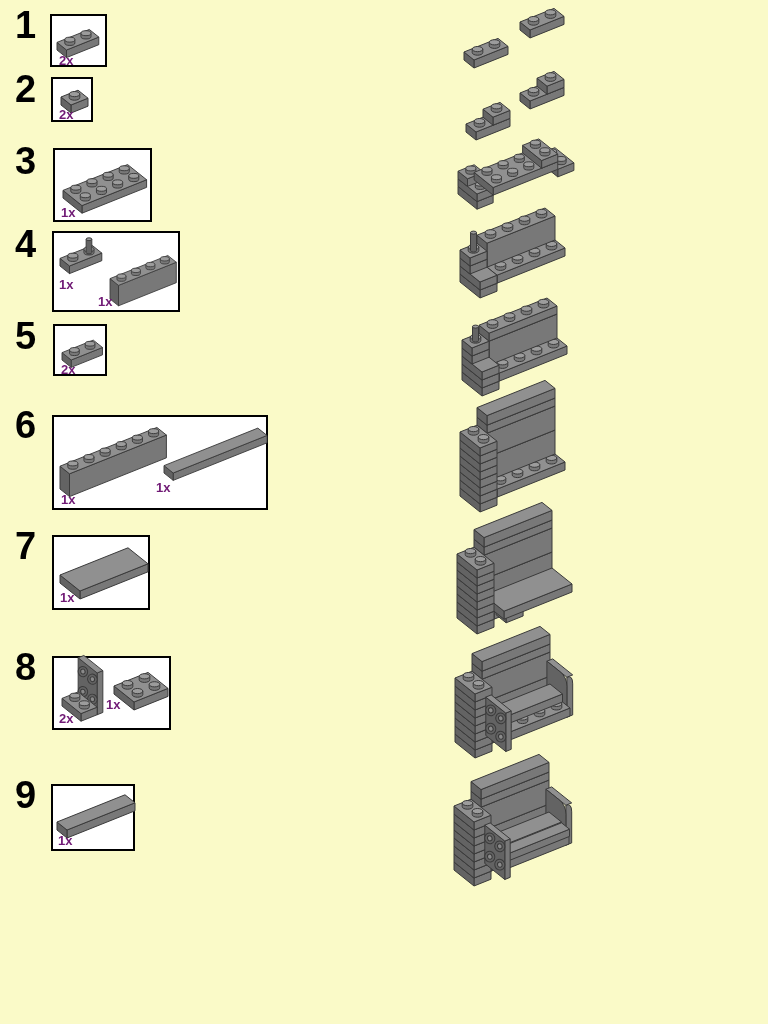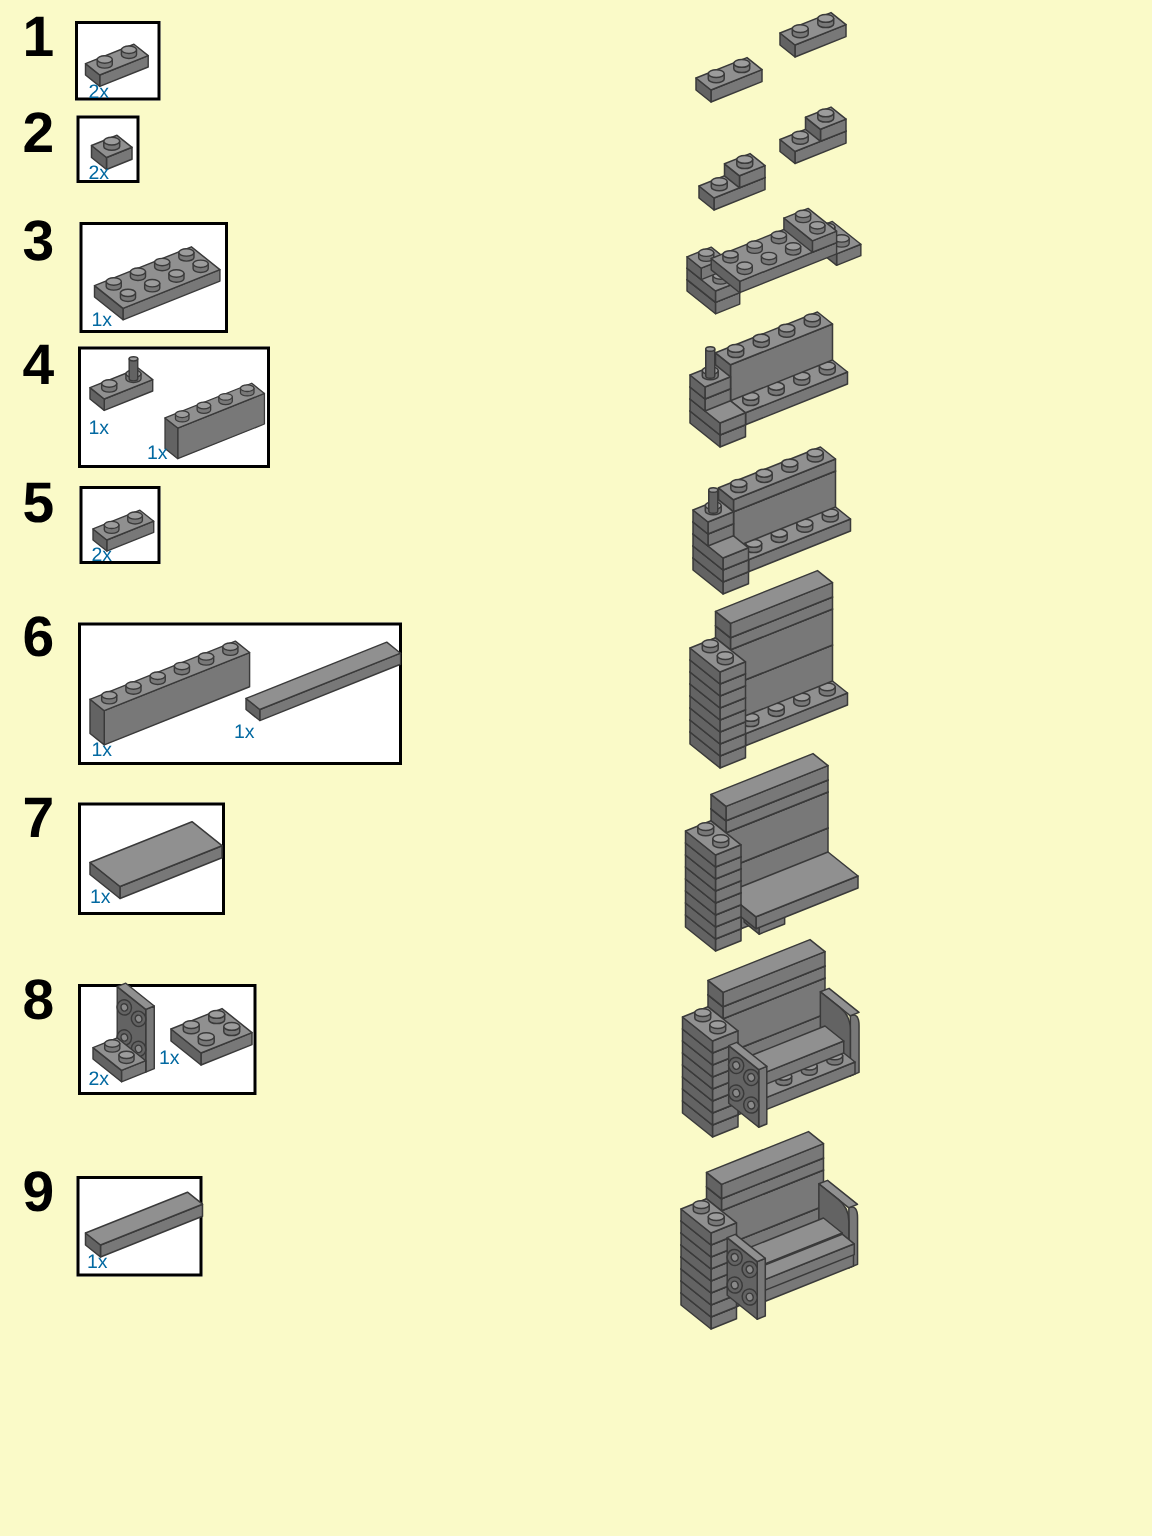--- a/index.html
+++ b/index.html
@@ -13,21 +13,21 @@
     font-size:38px;font-weight:bold;color:#000;line-height:1;
   }
   .parts-box{
     position:absolute;background:#ffffff;border:2.5px solid #000;
     box-sizing:border-box;
   }
   .parts-box svg{
     position:absolute;left:0;top:0;width:100%;height:100%;overflow:visible;
   }
   .qty{
-    position:absolute;font-size:13px;font-weight:normal;color:#0369a1;line-height:1;
+    position:absolute;font-size:13px;font-weight:bold;color:#701a75;line-height:1;
   }
   .assembly{position:absolute;overflow:visible;}
 </style>
 </head>
 <body>
 
 <div class="page">
 
   <div class="step-number" style="top:6px">1</div>
   <div class="step-number" style="top:70px">2</div>

